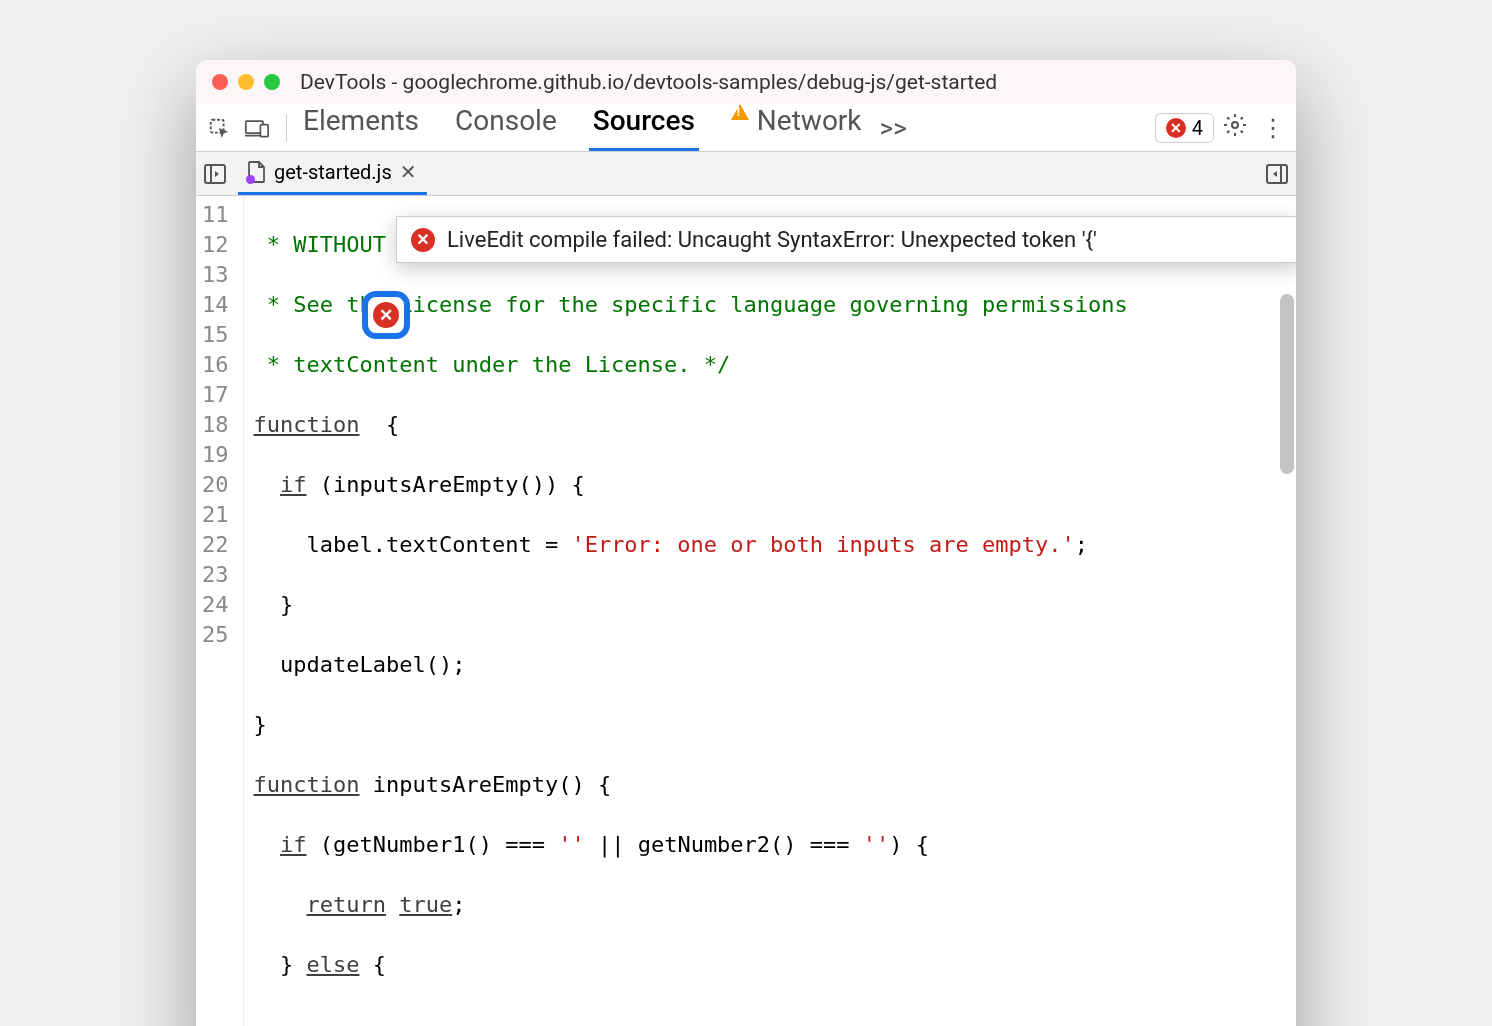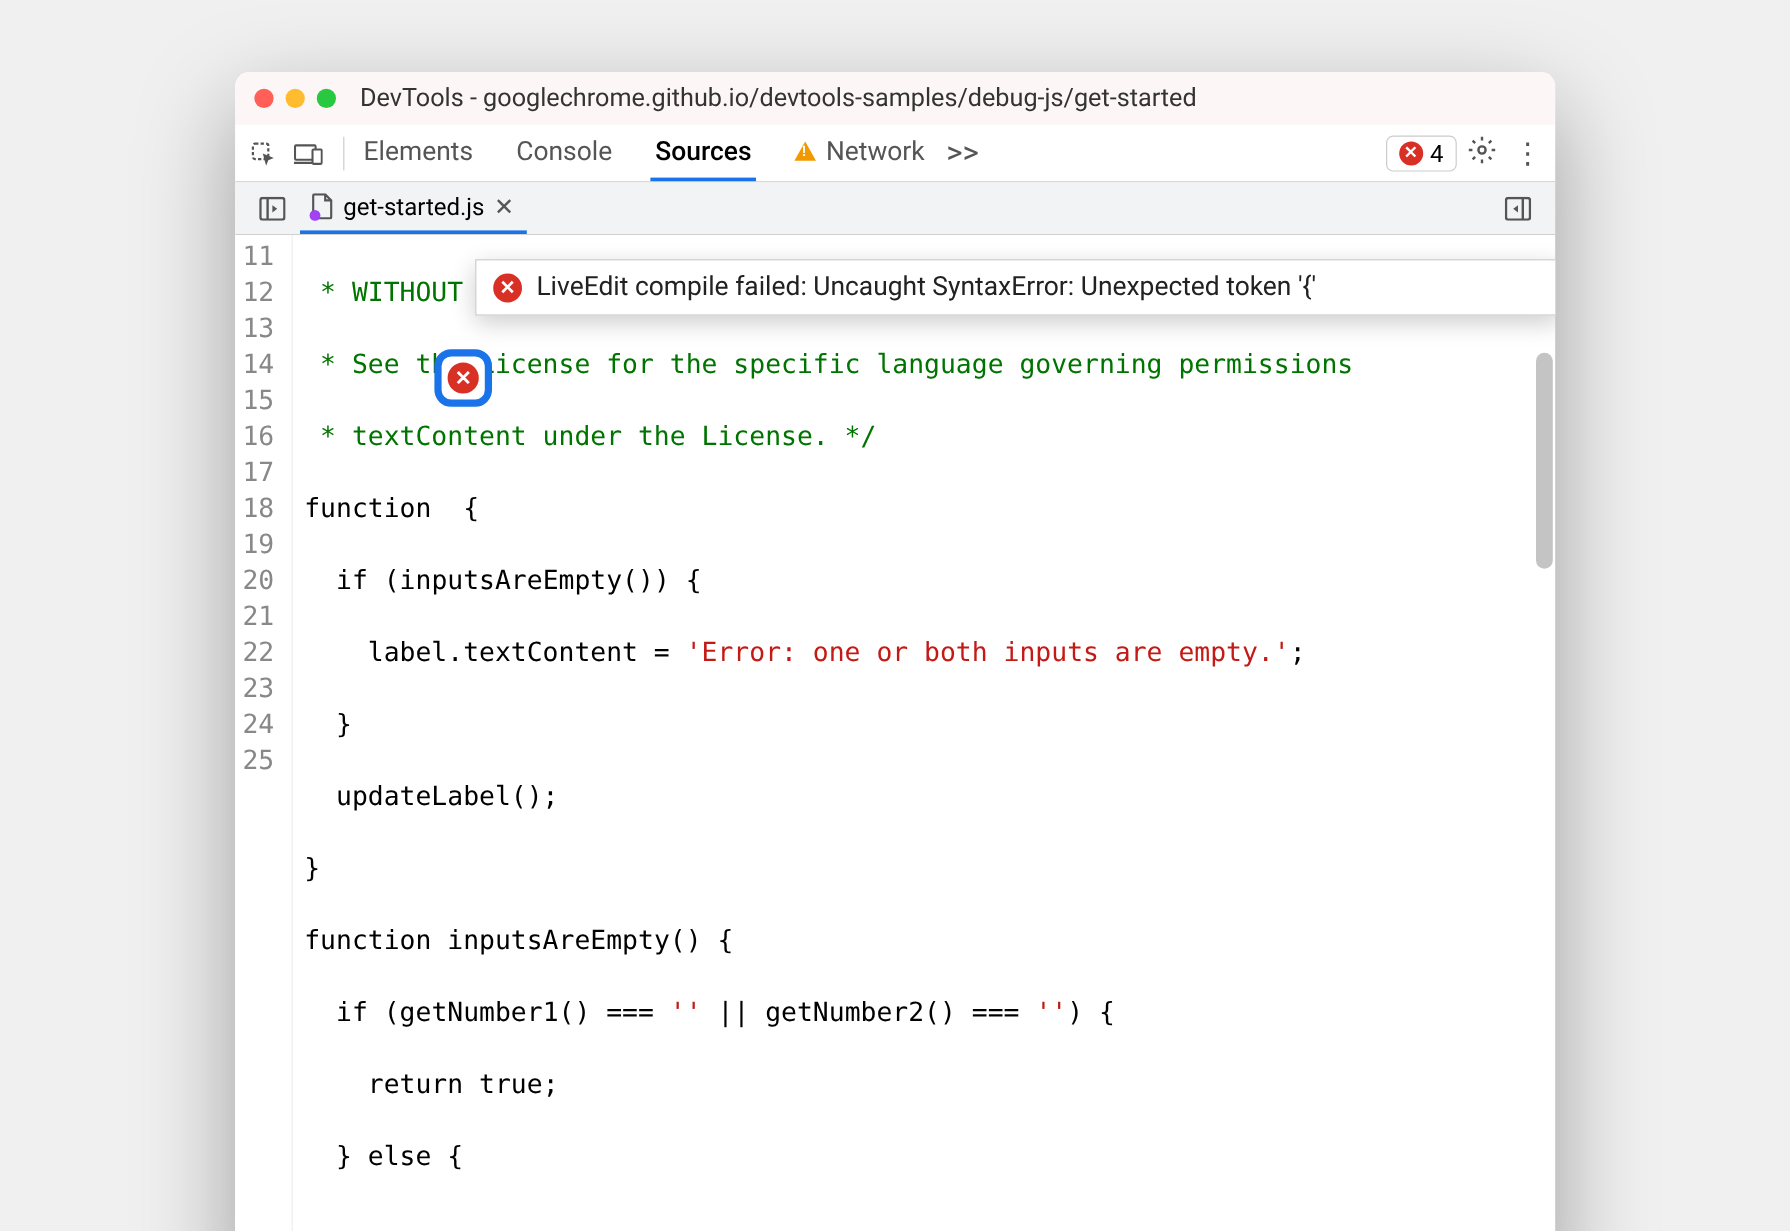--- a/index.html
+++ b/index.html
@@ -45,24 +45,24 @@
   }
   .toolbar .tool-ic {
     width: 34px; height: 34px;
     display: flex; align-items: center; justify-content: center;
     color: #555;
     cursor: pointer;
   }
   .vdiv { width: 1px; height: 28px; background: #ccc; margin: 0 8px; }
   .tabs { display: flex; gap: 28px; height: 100%; align-items: stretch; }
   .tab {
-    display: flex; align-items: center; gap: 6px;
+    display: flex; gap: 6px;
     color: #555; cursor: pointer; padding: 0 4px;
     border-bottom: 3px solid transparent;
-    font-size: 22px;
+    font-size: 28px;
   }
   .tab.active { color: #1a73e8; border-bottom-color: #1a73e8; font-weight: 500; color:#000;}
   .tab.active span { color:#000;}
   .more-tabs { color: #555; padding: 0 10px; font-size: 26px; cursor: pointer;}
   .spacer { flex: 1; }
   .err-badge {
     display: flex; align-items: center; gap: 6px;
     border: 1px solid #ccc; border-radius: 6px;
     padding: 2px 10px; font-size: 20px; cursor: pointer;
   }
@@ -72,21 +72,21 @@
     display: flex; align-items: center; justify-content: center;
     font-size: 14px; font-weight: bold;
   }
   .gear, .kebab { width: 34px; text-align: center; color: #555; cursor: pointer; font-size: 24px;}
   
   .subbar {
     display: flex; align-items: center;
     background: #f1f3f4;
     border-bottom: 1px solid #d0d0d0;
     height: 44px;
-    padding: 0 14px;
+    padding: 0 2px;
     gap: 6px;
   }
   .panel-toggle {
     width: 34px; height: 34px; display:flex;align-items:center;justify-content:center;
     color: #555; cursor: pointer;
   }
   .file-tab {
     display: flex; align-items: center; gap: 8px;
     padding: 0 10px; height: 100%;
     border-bottom: 3px solid #1a73e8;
@@ -108,21 +108,21 @@
     border-right: 1px solid #eee;
   }
   .code {
     flex: 1; font-family: Menlo, Consolas, monospace;
     font-size: 22px; line-height: 30px; padding: 4px 0 4px 10px;
     white-space: pre; overflow: hidden; color: #000;
     position: relative;
   }
   .code-line { height: 30px; }
   .c-comment { color: #007400; }
-  .c-keyword { color: #000000; }
+  .c-keyword { color: #404040; text-decoration: underline; }
   .c-func { color: #000000; }
   .c-string { color: #c41a16; }
   .scroll-v {
     position: absolute; right: 2px; top: 8px; bottom: 8px; width: 14px;
   }
   .scroll-thumb-v {
     position: absolute; right: 0; top: 90px; width: 14px; height: 180px;
     background: #c4c4c4; border-radius: 7px;
   }
   

